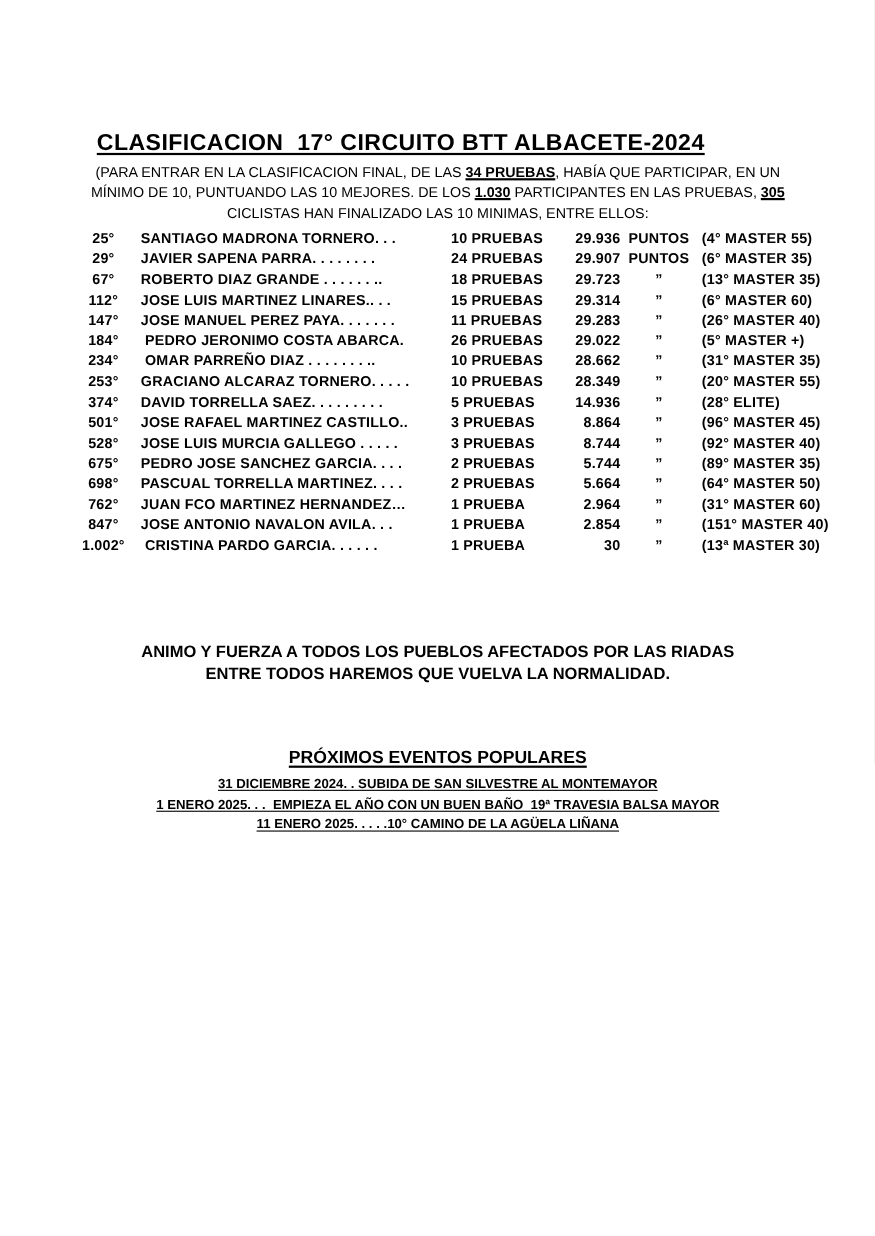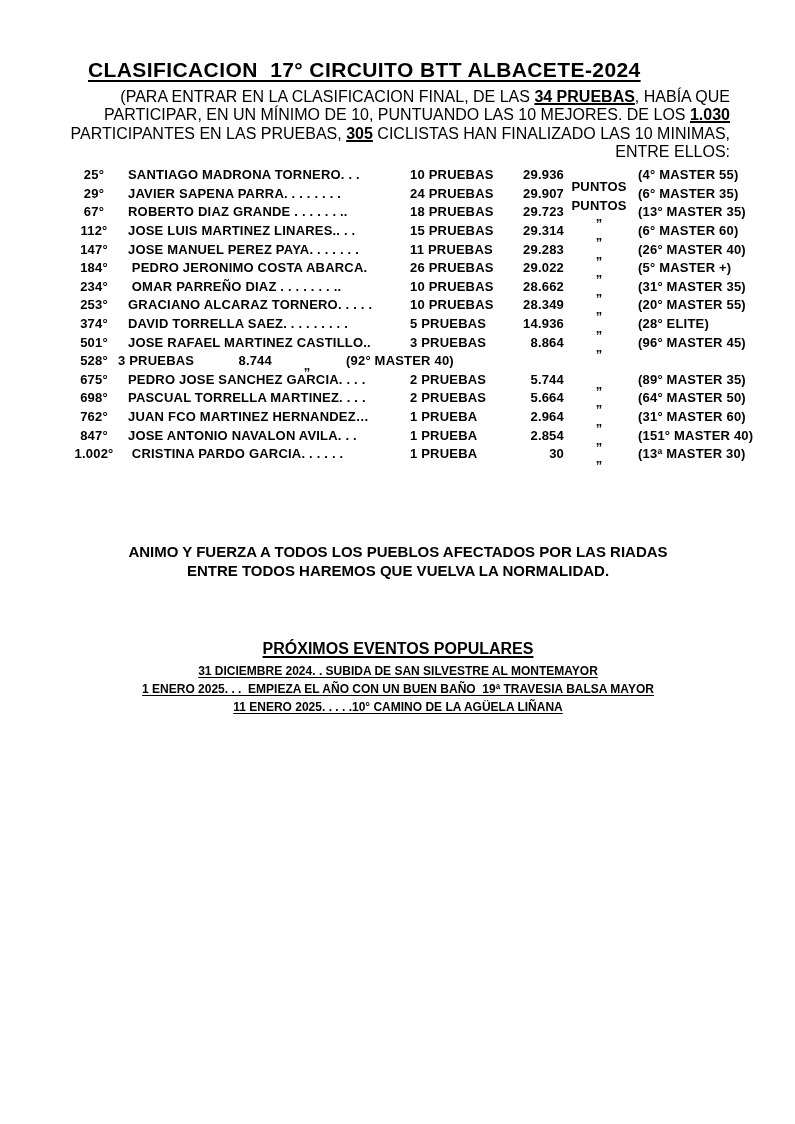--- a/index.html
+++ b/index.html
@@ -5,58 +5,58 @@
   * { margin: 0; padding: 0; box-sizing: border-box; }
   html, body { background: #e9e9e9; }
   body { font-family: "Liberation Sans", sans-serif; }
   .page {
     position: relative;
     width: 795px;
     height: 1124px;
     background: #ffffff;
     color: #000000;
     overflow: hidden;
-    padding-top: 58px;
+    padding-top: 118px;
   }
   .title {
     margin-left: 88px;
     display: inline-block;
     font-size: 21px;
     font-weight: bold;
     letter-spacing: 0.4px;
     white-space: pre;
     text-decoration: underline;
     text-decoration-thickness: 2px;
     text-underline-offset: 3px;
   }
   .intro {
     margin: 6px 0 0 66px;
     width: 664px;
-    text-align: right;
-    font-size: 16px;
+    text-align: center;
+    font-size: 13px;
     line-height: 18.3px;
     font-weight: normal;
   }
   .intro .b {
     font-weight: bold;
     text-decoration: underline;
     text-decoration-thickness: 1.5px;
   }
   .ctable {
     margin: 5px 0 0 70px;
     font-size: 13px;
     font-weight: bold;
     letter-spacing: 0.2px;
   }
   .trow { display: flex; height: 18.6px; line-height: 18.6px; }
   .c-pos   { width: 48px;  text-align: center; white-space: pre; flex: none; }
   .c-name  { width: 292px; padding-left: 10px; white-space: pre; flex: none; overflow: visible; }
   .c-tests { width: 98px;  white-space: pre; flex: none; }
   .c-pts   { width: 56px;  text-align: right; white-space: pre; flex: none; }
-  .c-unit  { width: 70px;  text-align: center; white-space: pre; flex: none; margin-top: 12px; }
+  .c-unit  { width: 70px;  text-align: center; white-space: pre; flex: none; }
   .c-cat   { padding-left: 4px; white-space: pre; }
   .messages {
     margin: 78px 0 0 66px;
     width: 664px;
     text-align: center;
     font-size: 15px;
     font-weight: bold;
     line-height: 19.5px;
   }
   .messages .msg-line {
@@ -177,20 +177,21 @@
       <div class="trow">
         <span class="c-pos">501°</span>
         <span class="c-name">JOSE RAFAEL MARTINEZ CASTILLO..</span>
         <span class="c-tests">3 PRUEBAS</span>
         <span class="c-pts">8.864</span>
         <span class="c-unit">”</span>
         <span class="c-cat">(96° MASTER 45)</span>
       </div>
       <div class="trow">
         <span class="c-pos">528°</span>
+        <span class="c-name">JOSE LUIS MURCIA GALLEGO . . . . .</span>
         <span class="c-tests">3 PRUEBAS</span>
         <span class="c-pts">8.744</span>
         <span class="c-unit">”</span>
         <span class="c-cat">(92° MASTER 40)</span>
       </div>
       <div class="trow">
         <span class="c-pos">675°</span>
         <span class="c-name">PEDRO JOSE SANCHEZ GARCIA. . . .</span>
         <span class="c-tests">2 PRUEBAS</span>
         <span class="c-pts">5.744</span>

